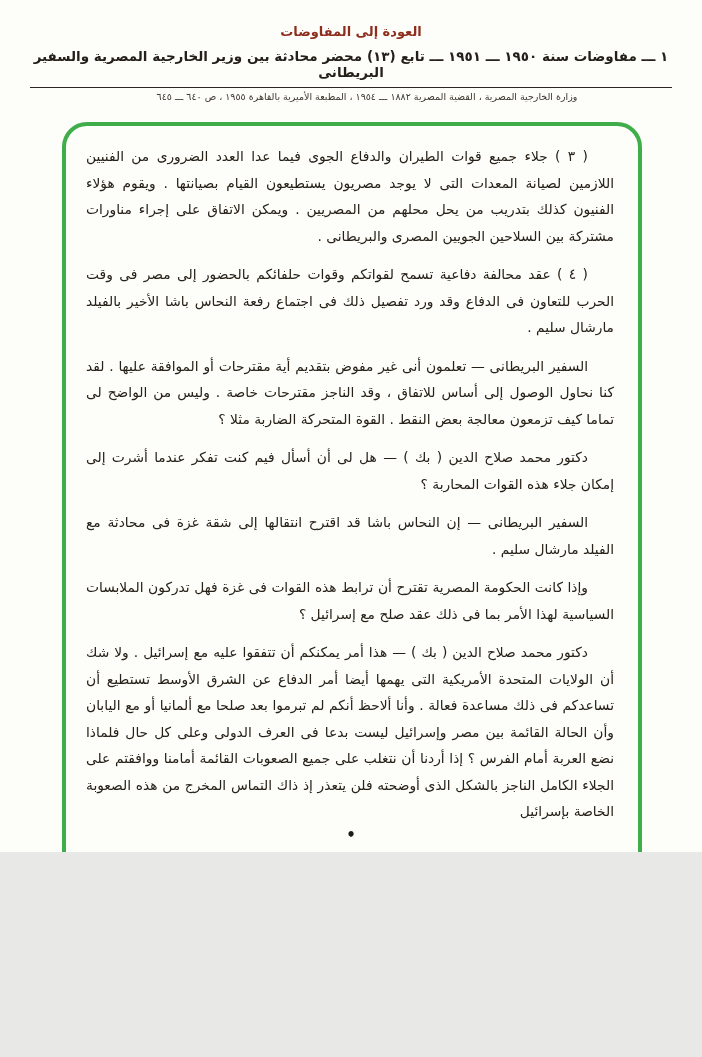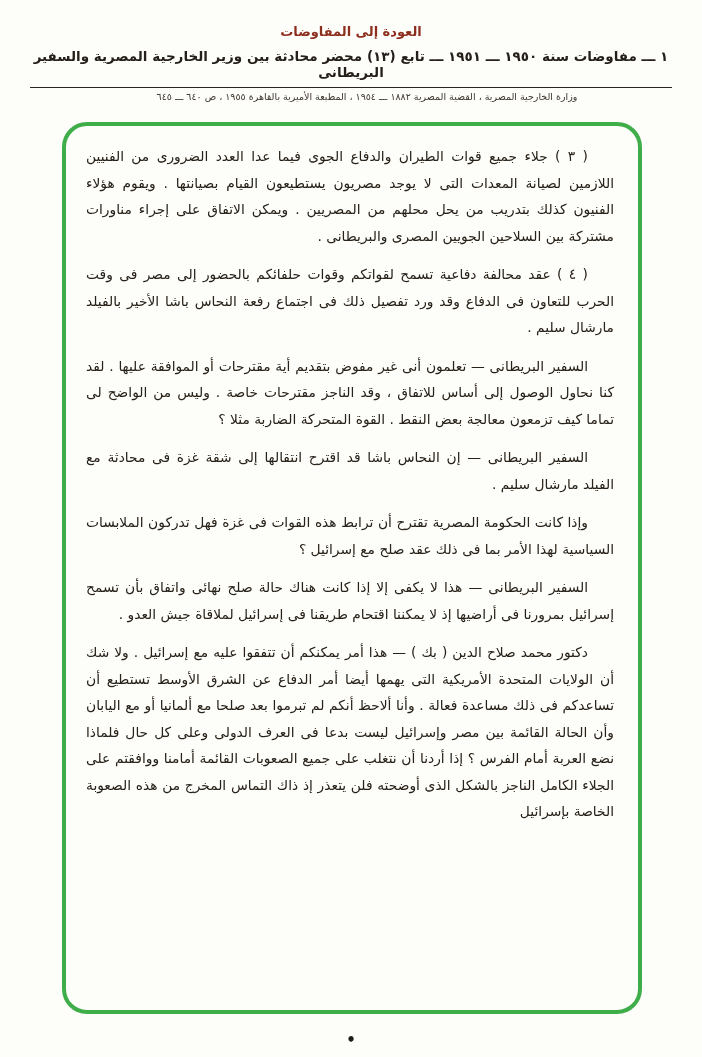--- a/index.html
+++ b/index.html
@@ -3,21 +3,21 @@
 <meta charset="utf-8">
 <style>
   html, body {
     margin: 0;
     padding: 0;
     background: #e8e8e6;
   }
   .page {
     position: relative;
     width: 702px;
-    height: 1057px;
+    height: 852px;
     margin: 0 auto;
     background: #fdfdfa;
     direction: rtl;
     font-family: "DejaVu Sans", sans-serif;
     color: #2a241d;
     overflow: hidden;
   }
   .page-title {
     margin-top: 24px;
     text-align: center;
@@ -90,21 +90,21 @@
   <div class="doc-heading">١ ـــ مفاوضات سنة ١٩٥٠ ـــ ١٩٥١ ـــ تابع (١٣) محضر محادثة بين وزير الخارجية المصرية والسفير البريطانى</div>
 
   <hr class="heading-rule">
 
   <div class="source-line">وزارة الخارجية المصرية ، القضية المصرية ١٨٨٢ ـــ ١٩٥٤ ، المطبعة الأميرية بالقاهرة ١٩٥٥ ، ص ٦٤٠ ـــ ٦٤٥</div>
 
   <div class="text-frame">
     <p>( ٣ ) جلاء جميع قوات الطيران والدفاع الجوى فيما عدا العدد الضرورى من الفنيين اللازمين لصيانة المعدات التى لا يوجد مصريون يستطيعون القيام بصيانتها . ويقوم هؤلاء الفنيون كذلك بتدريب من يحل محلهم من المصريين . ويمكن الاتفاق على إجراء مناورات مشتركة بين السلاحين الجويين المصرى والبريطانى .</p>
     <p>( ٤ ) عقد محالفة دفاعية تسمح لقواتكم وقوات حلفائكم بالحضور إلى مصر فى وقت الحرب للتعاون فى الدفاع وقد ورد تفصيل ذلك فى اجتماع رفعة النحاس باشا الأخير بالفيلد مارشال سليم .</p>
     <p>السفير البريطانى — تعلمون أنى غير مفوض بتقديم أية مقترحات أو الموافقة عليها . لقد كنا نحاول الوصول إلى أساس للاتفاق ، وقد الناجز مقترحات خاصة . وليس من الواضح لى تماما كيف تزمعون معالجة بعض النقط . القوة المتحركة الضاربة مثلا ؟</p>
+    <p>دكتور محمد صلاح الدين ( بك ) — هل لى أن أسأل فيم كنت تفكر عندما أشرت إلى إمكان جلاء هذه القوات المحاربة ؟</p>
     <p>السفير البريطانى — إن النحاس باشا قد اقترح انتقالها إلى شقة غزة فى محادثة مع الفيلد مارشال سليم .</p>
     <p>وإذا كانت الحكومة المصرية تقترح أن ترابط هذه القوات فى غزة فهل تدركون الملابسات السياسية لهذا الأمر بما فى ذلك عقد صلح مع إسرائيل ؟</p>
-    <p>السفير البريطانى — هذا لا يكفى إلا إذا كانت هناك حالة صلح نهائى واتفاق بأن تسمح إسرائيل بمرورنا فى أراضيها إذ لا يمكننا اقتحام طريقنا فى إسرائيل لملاقاة جيش العدو .</p>
     <p>دكتور محمد صلاح الدين ( بك ) — هذا أمر يمكنكم أن تتفقوا عليه مع إسرائيل . ولا شك أن الولايات المتحدة الأمريكية التى يهمها أيضا أمر الدفاع عن الشرق الأوسط تستطيع أن تساعدكم فى ذلك مساعدة فعالة . وأنا ألاحظ أنكم لم تبرموا بعد صلحا مع ألمانيا أو مع اليابان وأن الحالة القائمة بين مصر وإسرائيل ليست بدعا فى العرف الدولى وعلى كل حال فلماذا نضع العربة أمام الفرس ؟ إذا أردنا أن نتغلب على جميع الصعوبات القائمة أمامنا ووافقتم على الجلاء الكامل الناجز بالشكل الذى أوضحته فلن يتعذر إذ ذاك التماس المخرج من هذه الصعوبة الخاصة بإسرائيل</p>
   </div>
 
   <div class="footer-mark">•</div>
 
 </div>
 
 </body></html>

